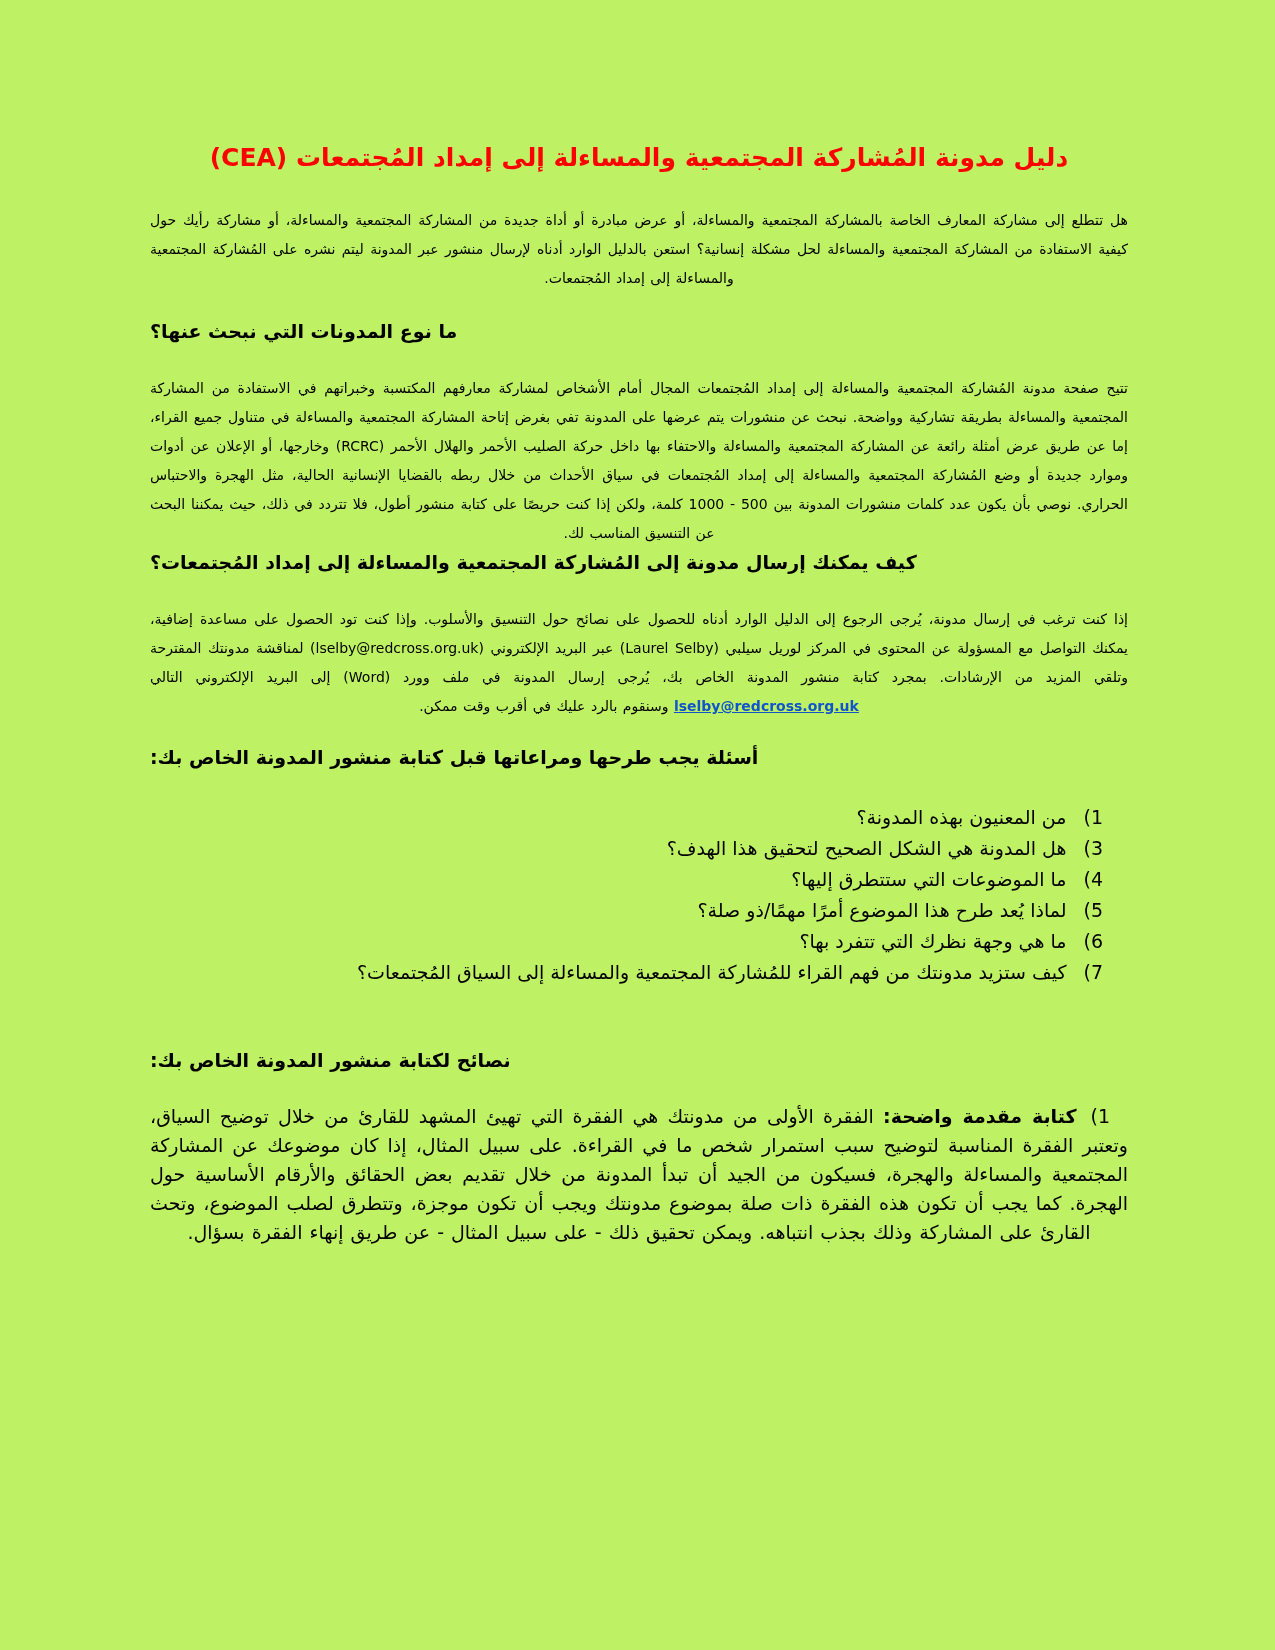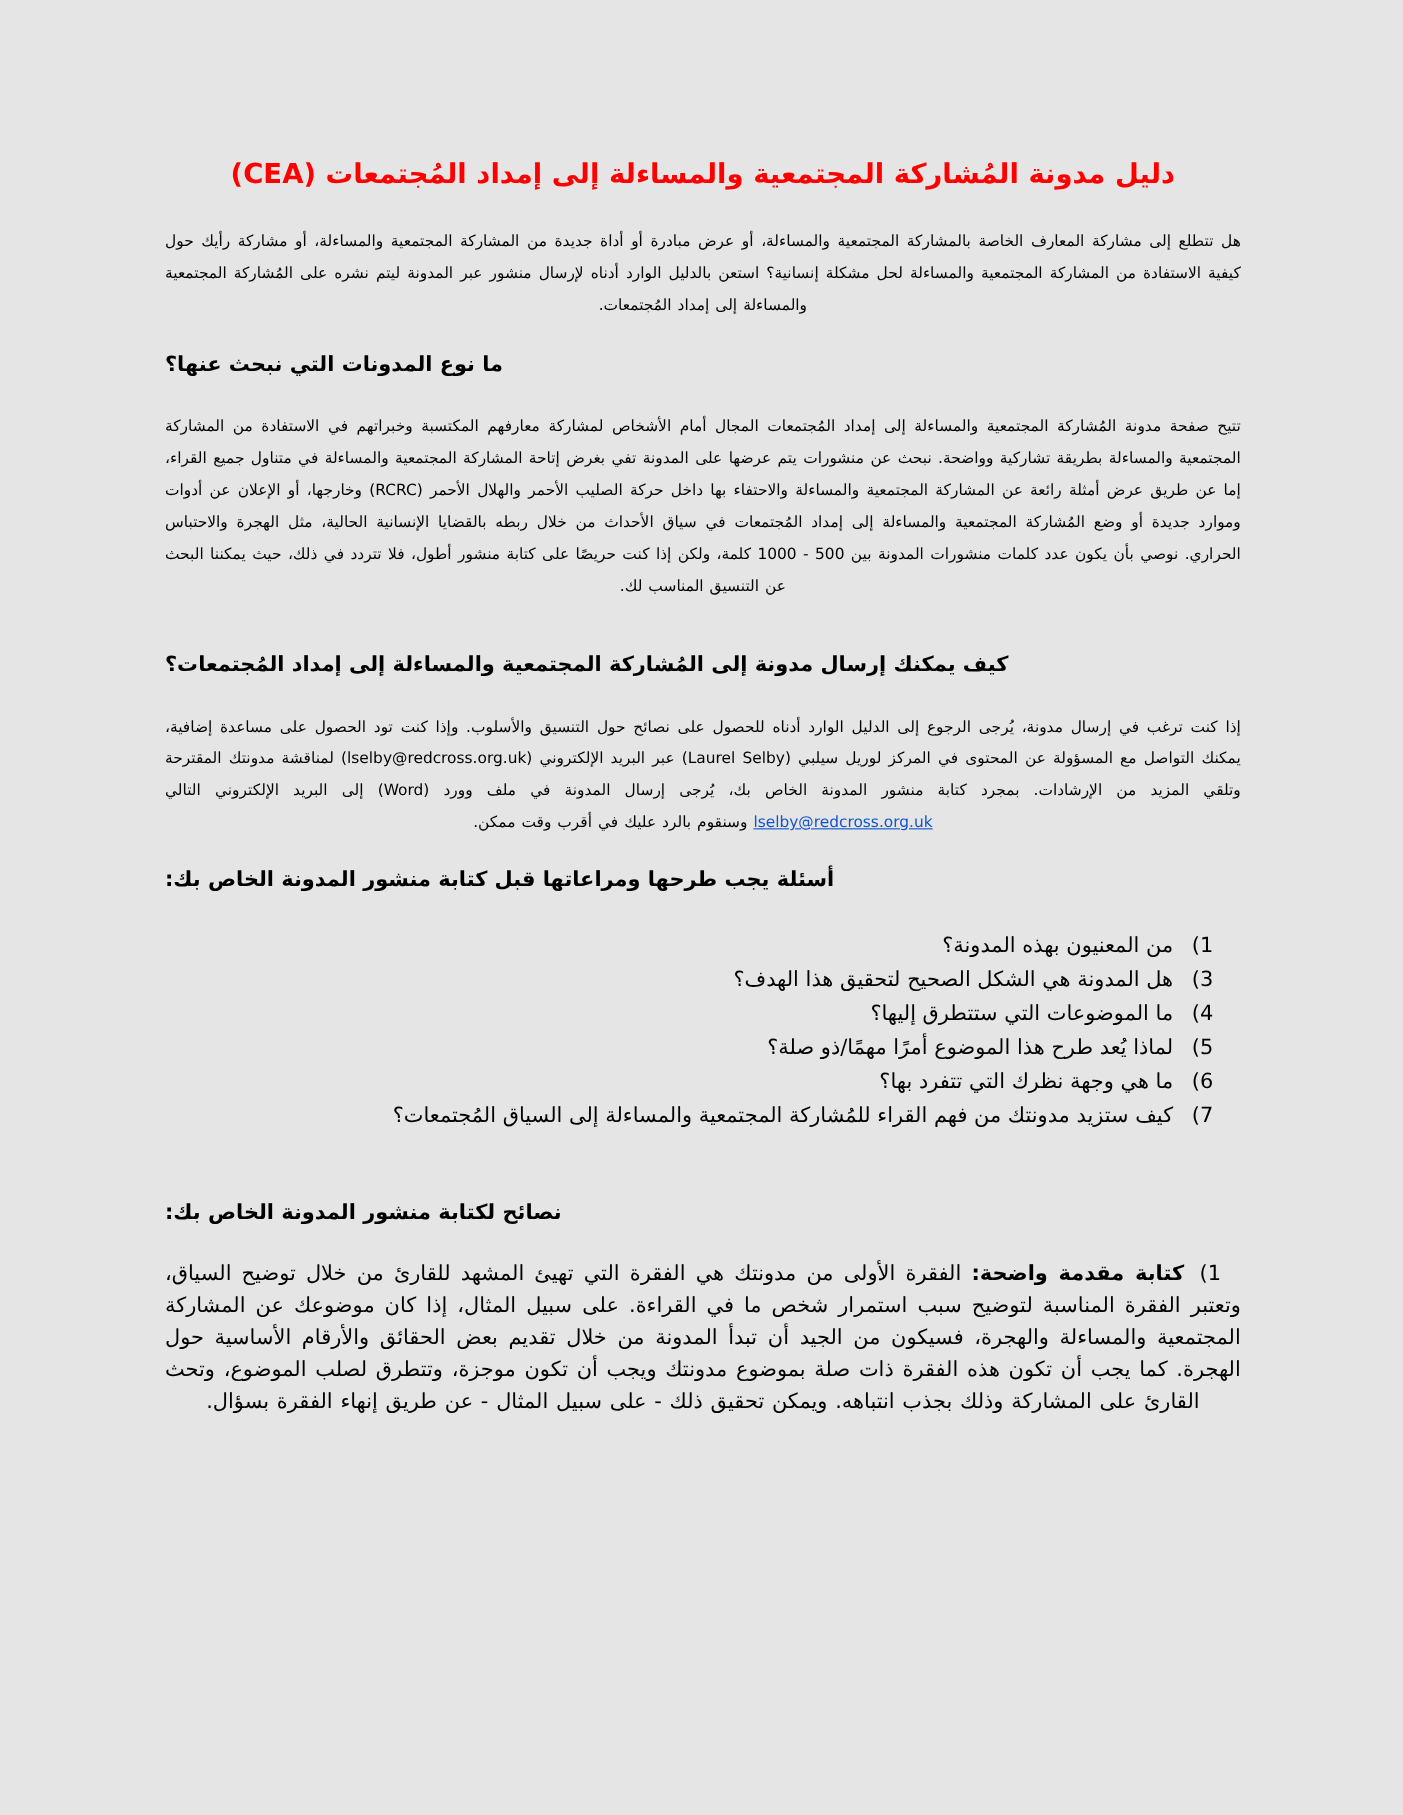--- a/index.html
+++ b/index.html
@@ -6,21 +6,21 @@
     margin: 0;
     padding: 0;
     background: #ffffff;
   }
   .page {
     position: relative;
     width: 1275px;
     min-height: 1650px;
     box-sizing: border-box;
     margin: 0 auto;
-    background: #e5e5e5;
+    background: #bef264;
     direction: rtl;
     padding: 138px 147px 60px 150px;
     font-family: "DejaVu Sans", sans-serif;
     color: #000000;
   }
   .doc-title {
     margin: 0 0 28px 0;
     font-size: 25px;
     line-height: 40px;
     font-weight: bold;
@@ -37,26 +37,27 @@
   }
   .intro { margin-bottom: 24px; }
   .sec-heading {
     margin: 0;
     font-size: 19px;
     line-height: 29px;
     font-weight: bold;
     text-align: left;
   }
   .h-types     { margin-bottom: 28px; }
-  .h-submit    { margin-top: 42px; margin-bottom: 28px; }
+  .h-submit    { margin-bottom: 28px; }
   .h-questions { margin-top: 22px; margin-bottom: 30px; }
   .h-tips      { margin-top: 58px; margin-bottom: 27px; }
   .email-link {
     color: #1155cc;
     text-decoration: underline;
+    font-weight: bold;
   }
   .questions {
     padding: 0 25px 0 0;
     margin: 0;
     font-size: 19px;
   }
   .q-item {
     line-height: 31px;
     text-align: center;
     text-align-last: right;

